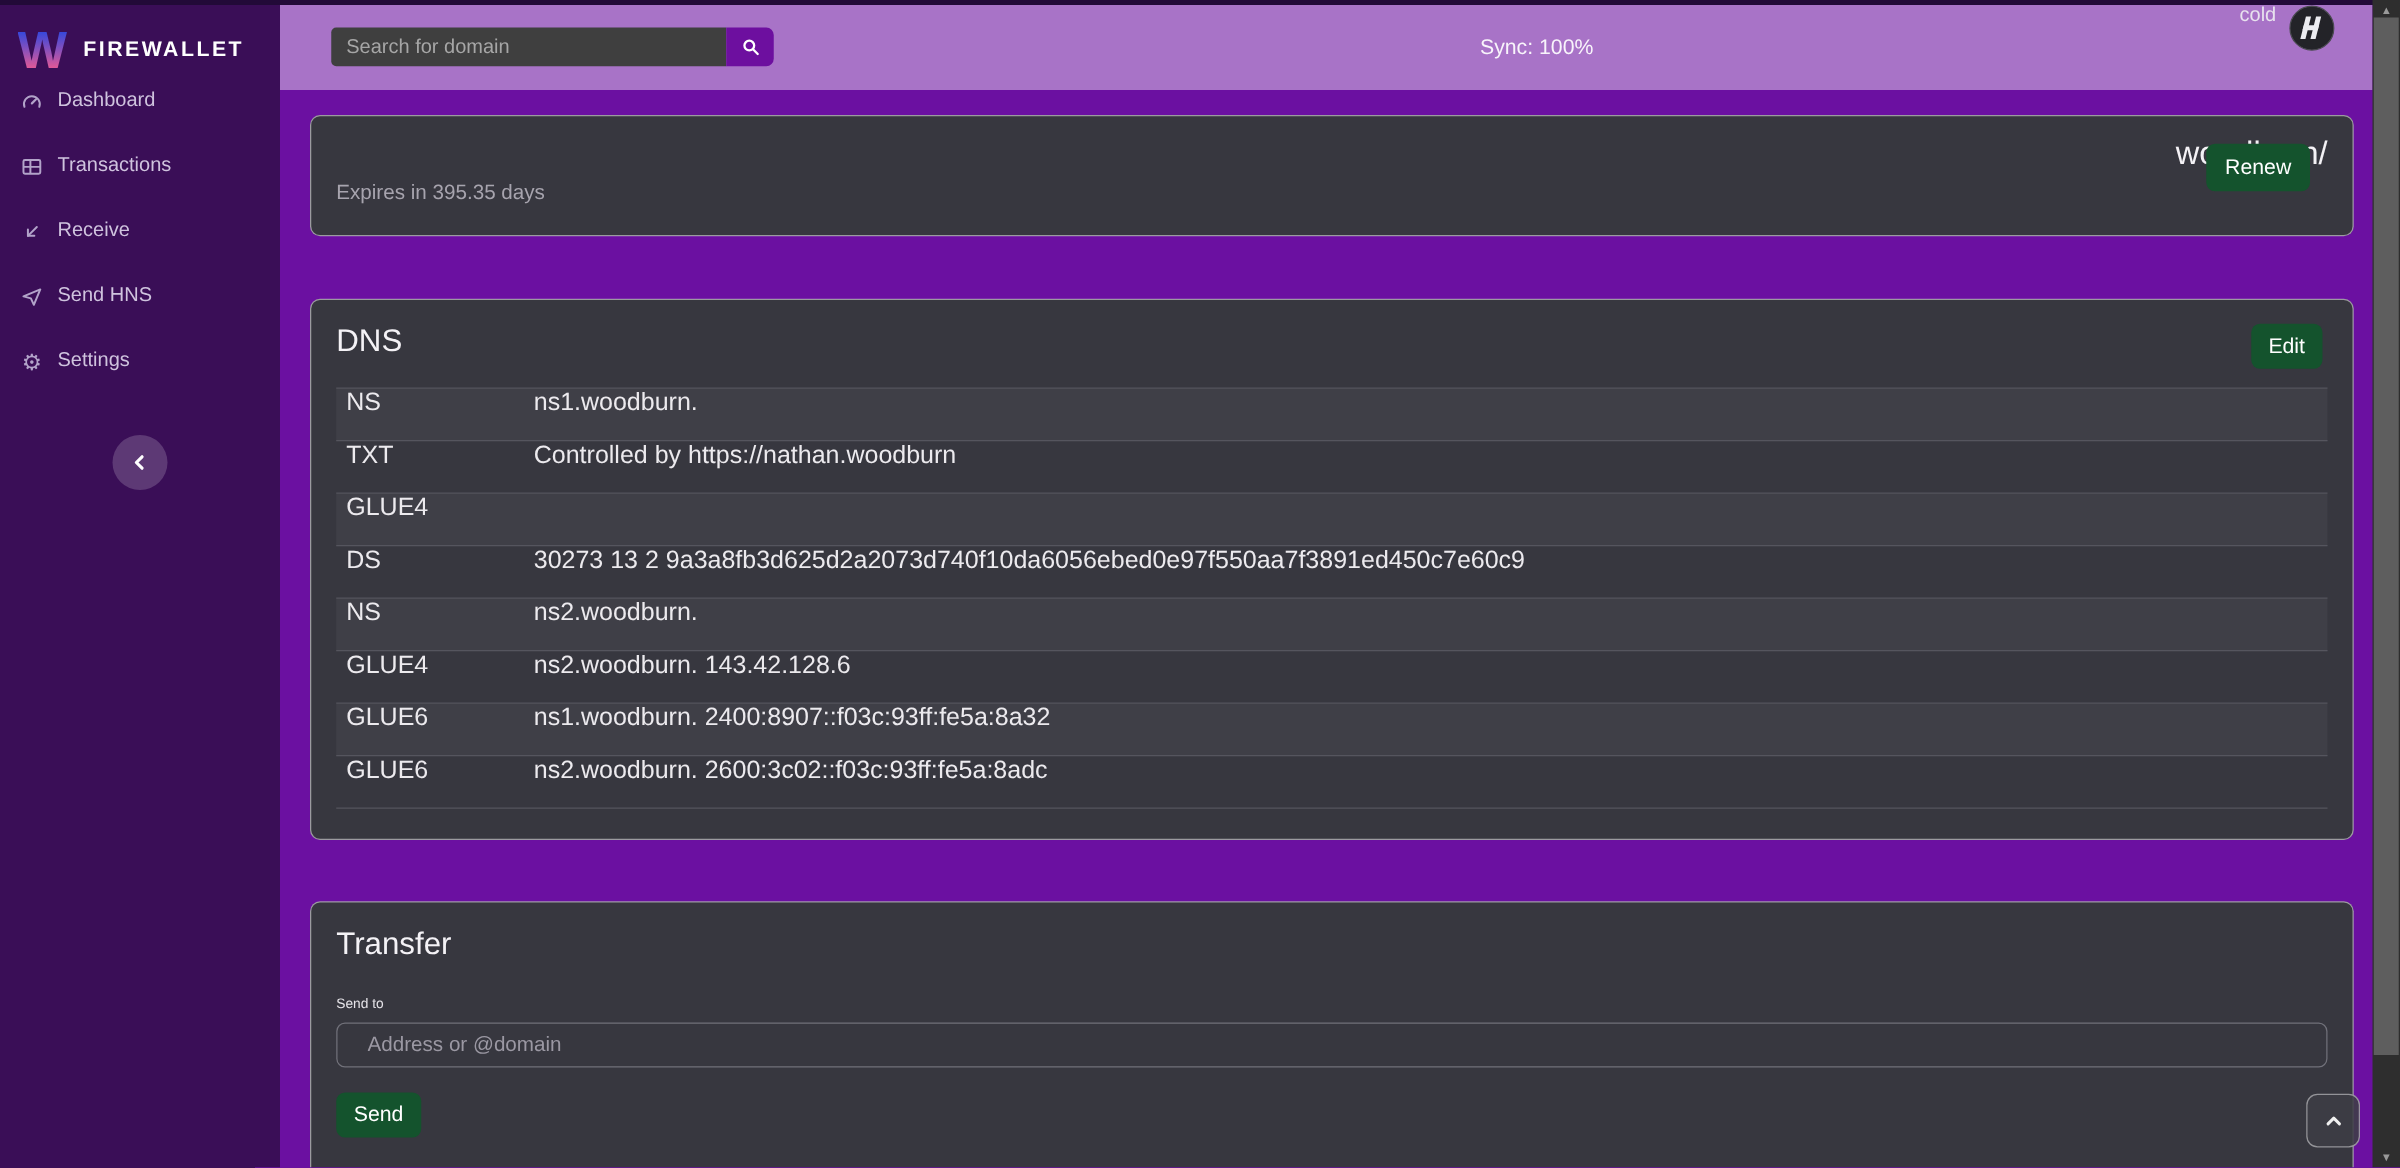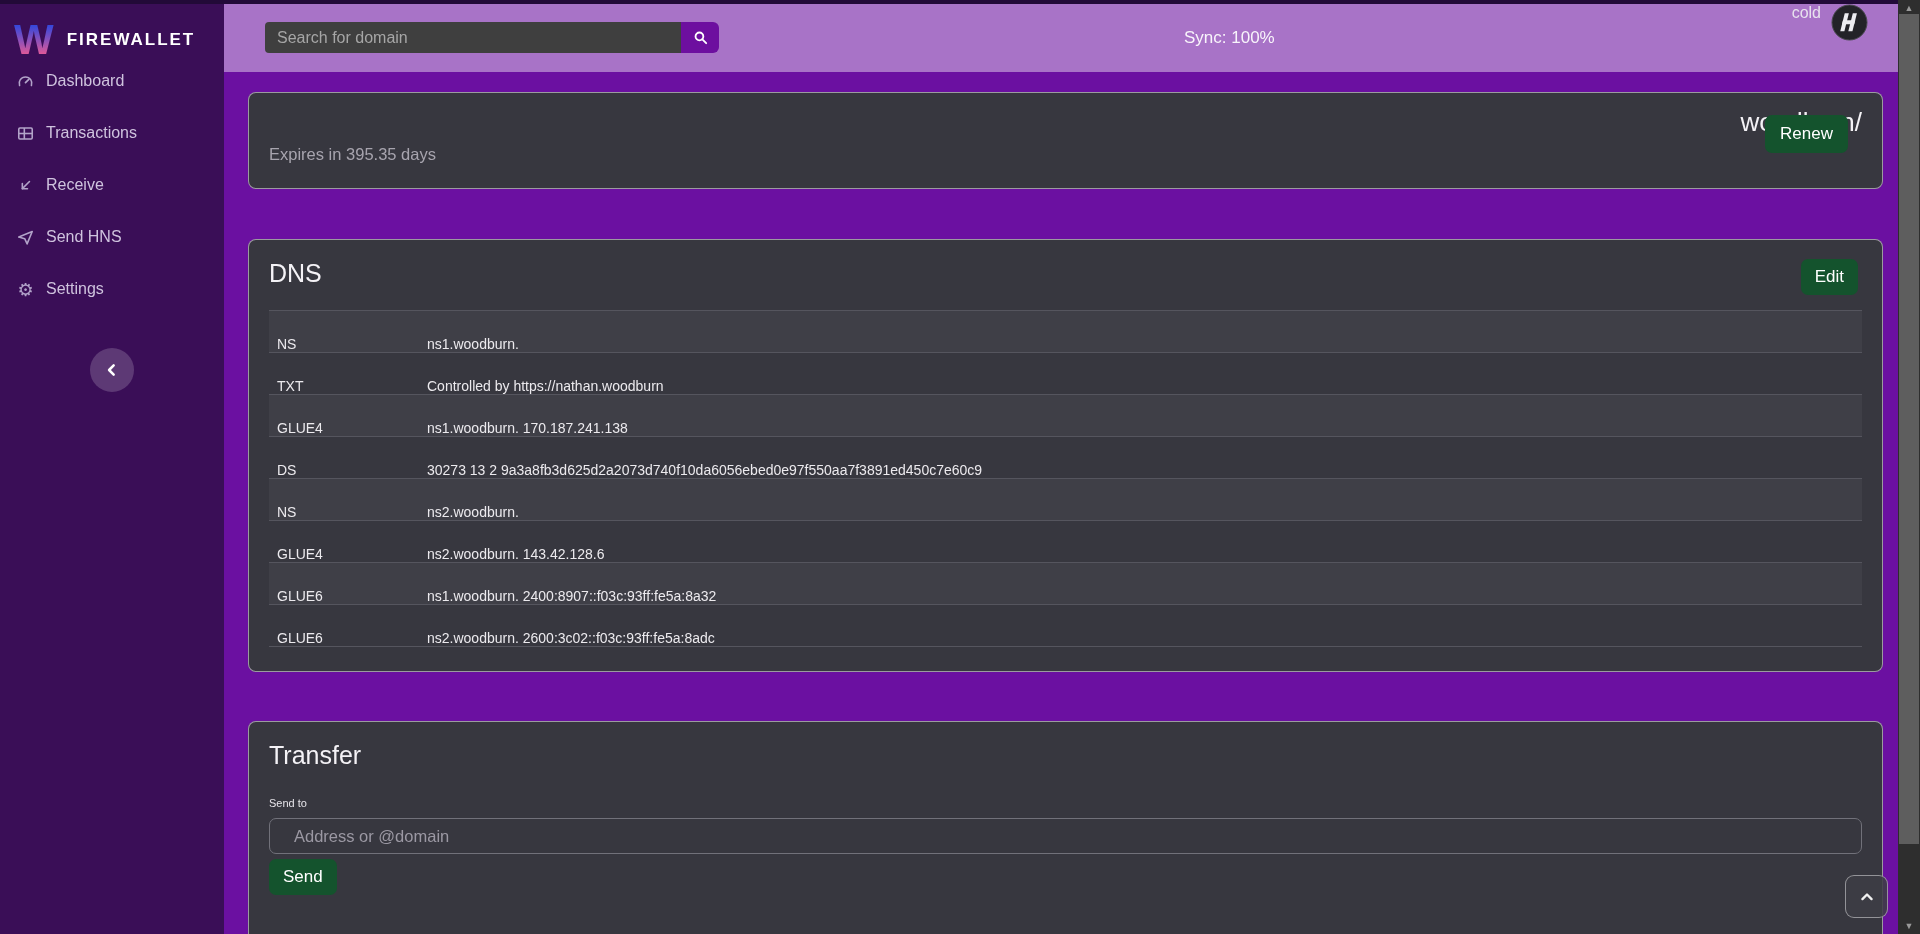--- a/index.html
+++ b/index.html
@@ -24,21 +24,21 @@
     color:#cfc3de;font-size:16px;cursor:pointer;}
   .nav-icon{width:19px;height:19px;color:#b2a3c9;display:inline-flex;align-items:center;justify-content:center;}
   .nav-icon svg{width:19px;height:19px;}
   .collapse-btn{position:absolute;left:90px;top:344px;width:44px;height:44px;border-radius:50%;
     background:rgba(255,255,255,0.18);border:none;display:flex;align-items:center;justify-content:center;cursor:pointer;}
   .collapse-btn svg{width:20px;height:20px;}
 
   
   .topbar{position:absolute;left:224px;top:4px;width:1674px;height:68px;background:#a873c7;z-index:5;}
   .search-group{position:absolute;left:41px;top:18px;display:flex;height:31px;}
-  .search-input{width:416px;height:31px;box-sizing:border-box;background:#3f3f3f;border:none;
+  .search-input{width:316px;height:31px;box-sizing:border-box;background:#3f3f3f;border:none;
     border-radius:4px 0 0 4px;color:#dddddd;padding:0 12px;font-size:16px;outline:none;
     font-family:"Liberation Sans",sans-serif;}
   .search-input::placeholder{color:#a6a6a6;}
   .search-btn{width:38px;height:31px;background:#6d0f9f;border:none;border-radius:0 6px 6px 0;
     display:flex;align-items:center;justify-content:center;cursor:pointer;}
   .search-btn svg{width:17px;height:17px;}
   .sync{position:absolute;left:960px;top:0;height:68px;line-height:68px;color:rgba(255,255,255,0.92);font-size:17px;}
   .wallet-cluster{position:absolute;right:30px;top:0;height:68px;display:flex;align-items:flex-start;gap:10px;}
   .wallet-name{color:#e8e2ee;font-size:16px;}
   .hns-badge{width:37px;height:37px;display:inline-flex;cursor:pointer;}
@@ -53,32 +53,32 @@
 
   .domain-title{font-size:26px;color:#f4f2f6;text-align:right;}
   .domain-sub{font-size:16.5px;color:#a7a4ae;margin-top:7px;}
   .btn{background:#14532d;color:#ffffff;border:none;border-radius:7px;font-size:17px;cursor:pointer;
     font-family:"Liberation Sans",sans-serif;}
   .renew-btn{position:absolute;right:34px;top:22px;padding:9px 15px;}
   .edit-btn{position:absolute;right:24px;top:19px;padding:8px 14px;}
   .section-title{font-size:25px;color:#f4f2f6;line-height:31px;}
 
   .dns-table{margin-top:21px;border-top:1px solid #55555e;}
-  .dns-row{display:flex;height:41px;align-items:flex-end;border-bottom:1px solid #55555e;
-    font-size:14px;color:#eceaee;}
+  .dns-row{display:flex;height:41px;align-items:flex-start;border-bottom:1px solid #55555e;
+    font-size:20px;color:#eceaee;}
   .dns-row:nth-child(odd){background:rgba(255,255,255,0.045);}
   .dns-type{width:150px;padding-left:8px;flex:none;}
   .dns-value{flex:1;white-space:nowrap;overflow:hidden;}
 
   .sendto-label{margin-top:26px;font-size:11px;color:#e6e4e9;}
   .transfer-input{margin-top:9px;width:100%;height:36px;box-sizing:border-box;background:#37373f;
     border:1px solid #71717a;border-radius:7px;color:#dddddd;padding:0 24px;font-size:16.5px;outline:none;
     font-family:"Liberation Sans",sans-serif;display:block;}
   .transfer-input::placeholder{color:#9b98a3;}
-  .send-btn{margin-top:5px;padding:8px 14px;}
+  .send-btn{margin-top:20px;padding:8px 14px;}
 
   
   .scroll-top{position:absolute;left:1845px;top:875px;width:43px;height:43px;border-radius:9px;
     background:rgba(62,62,70,0.88);border:1px solid rgba(255,255,255,0.45);z-index:20;
     display:flex;align-items:center;justify-content:center;cursor:pointer;}
   .scroll-top svg{width:20px;height:20px;}
 
   
   .scrollbar{position:absolute;right:0;top:0;width:22px;height:934px;background:#2e2e2e;z-index:40;}
   .sb-arrow{position:absolute;left:0;width:22px;height:16px;color:#9a9a9a;text-align:center;
@@ -193,21 +193,20 @@
         <div class="dns-row">
           <div class="dns-type">NS</div>
           <div class="dns-value">ns1.woodburn.</div>
         </div>
         <div class="dns-row">
           <div class="dns-type">TXT</div>
           <div class="dns-value">Controlled by https://nathan.woodburn</div>
         </div>
         <div class="dns-row">
           <div class="dns-type">GLUE4</div>
-          <div class="dns-value">ns1.woodburn. 170.187.241.138</div>
         </div>
         <div class="dns-row">
           <div class="dns-type">DS</div>
           <div class="dns-value">30273 13 2 9a3a8fb3d625d2a2073d740f10da6056ebed0e97f550aa7f3891ed450c7e60c9</div>
         </div>
         <div class="dns-row">
           <div class="dns-type">NS</div>
           <div class="dns-value">ns2.woodburn.</div>
         </div>
         <div class="dns-row">

